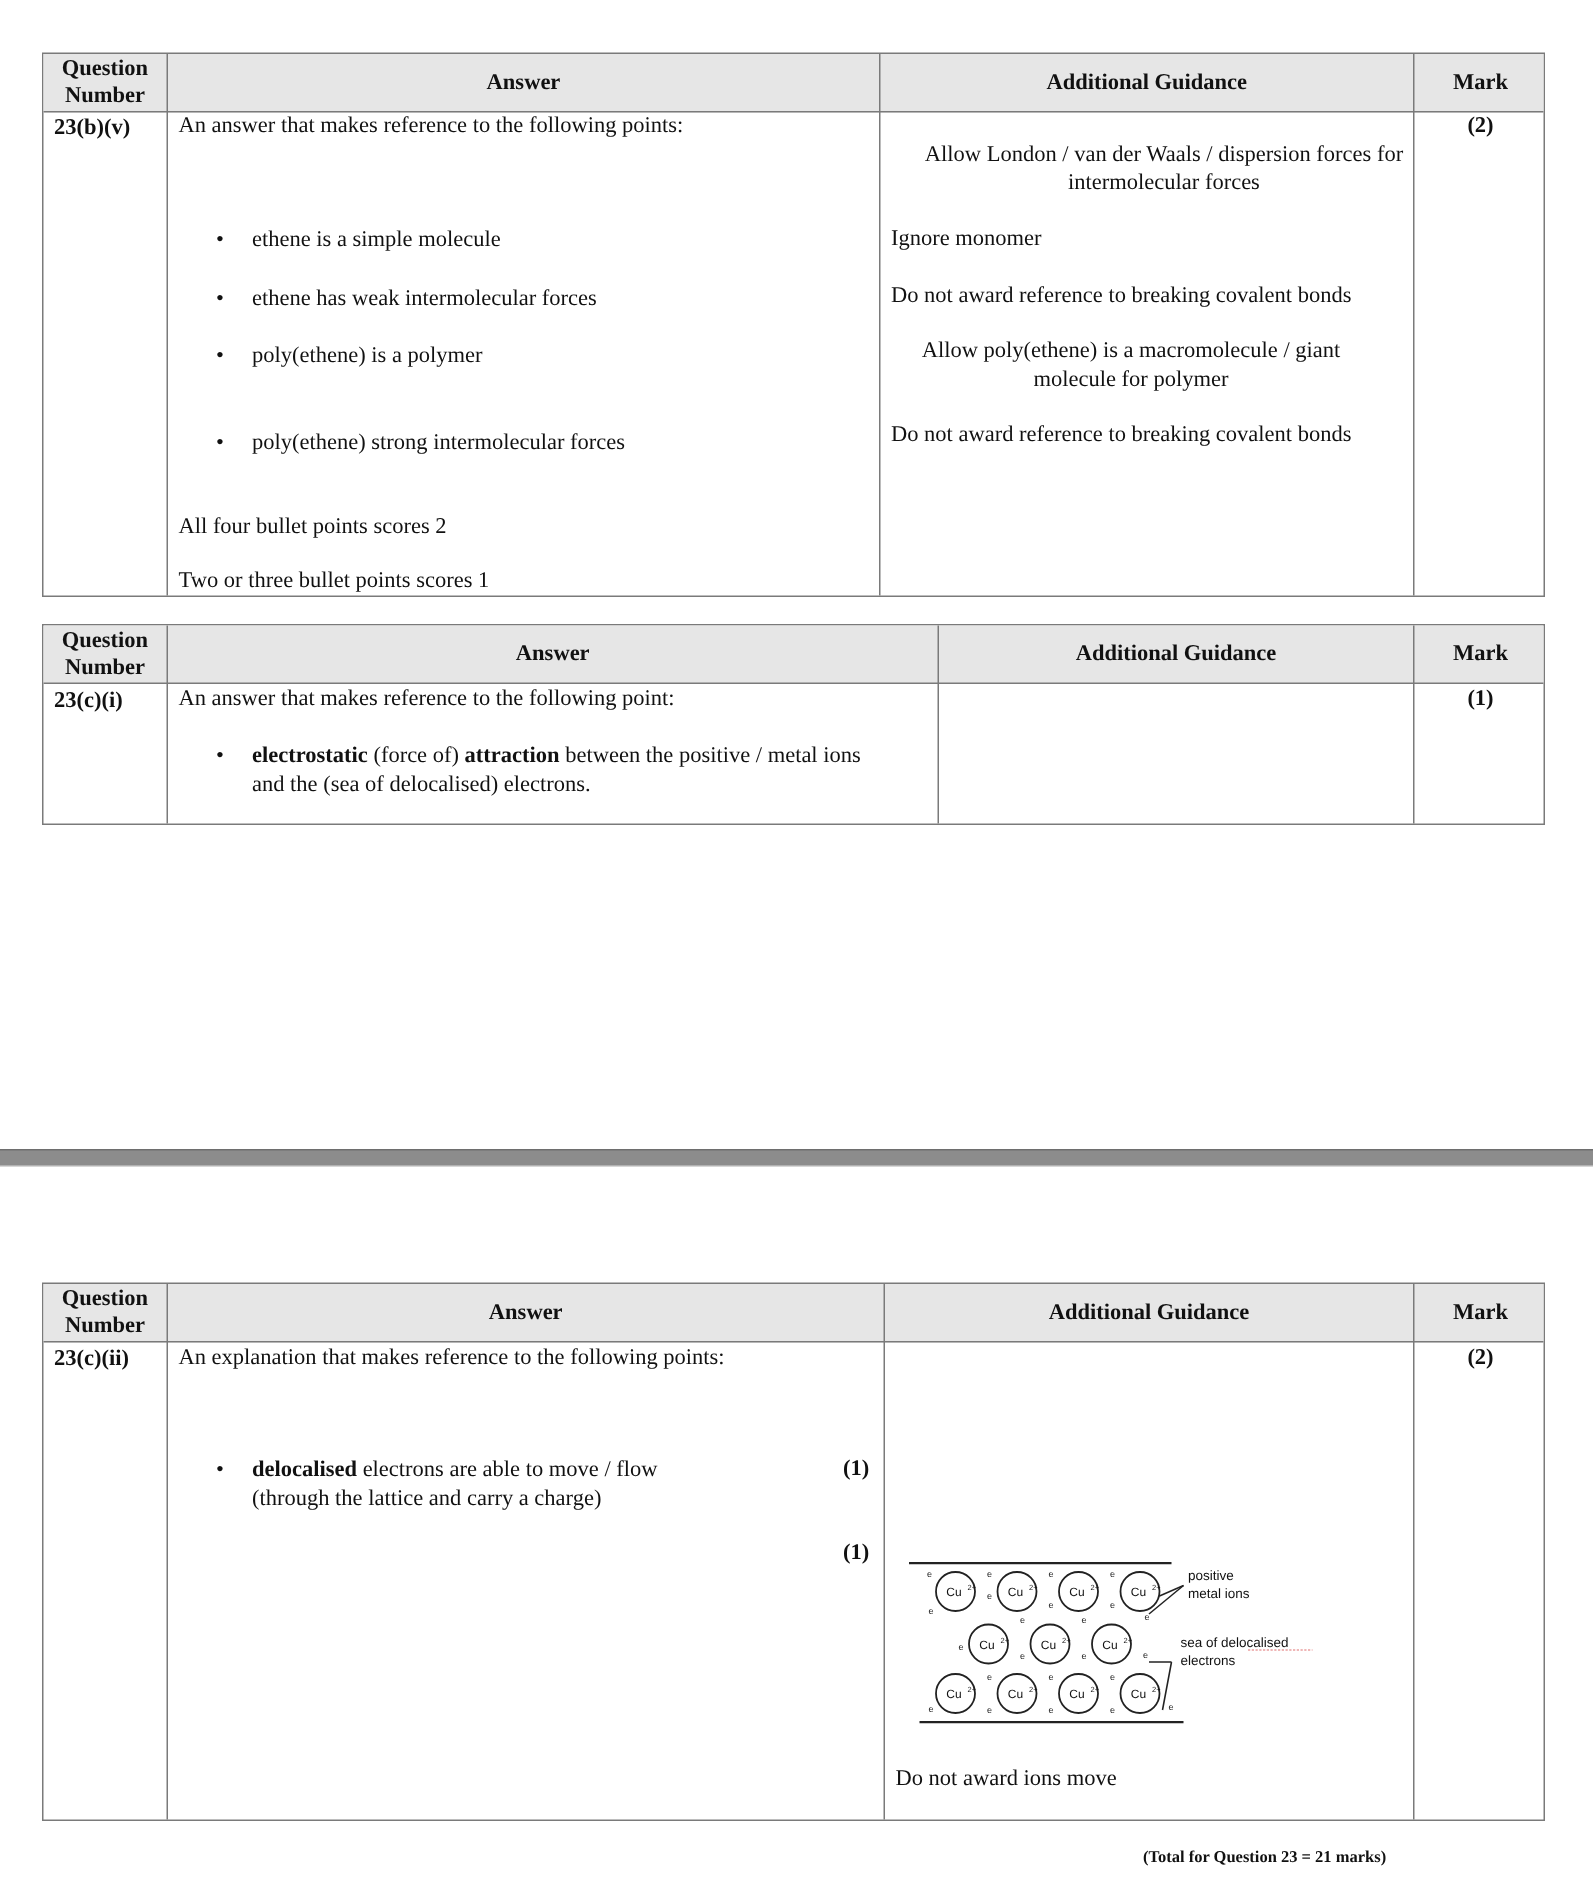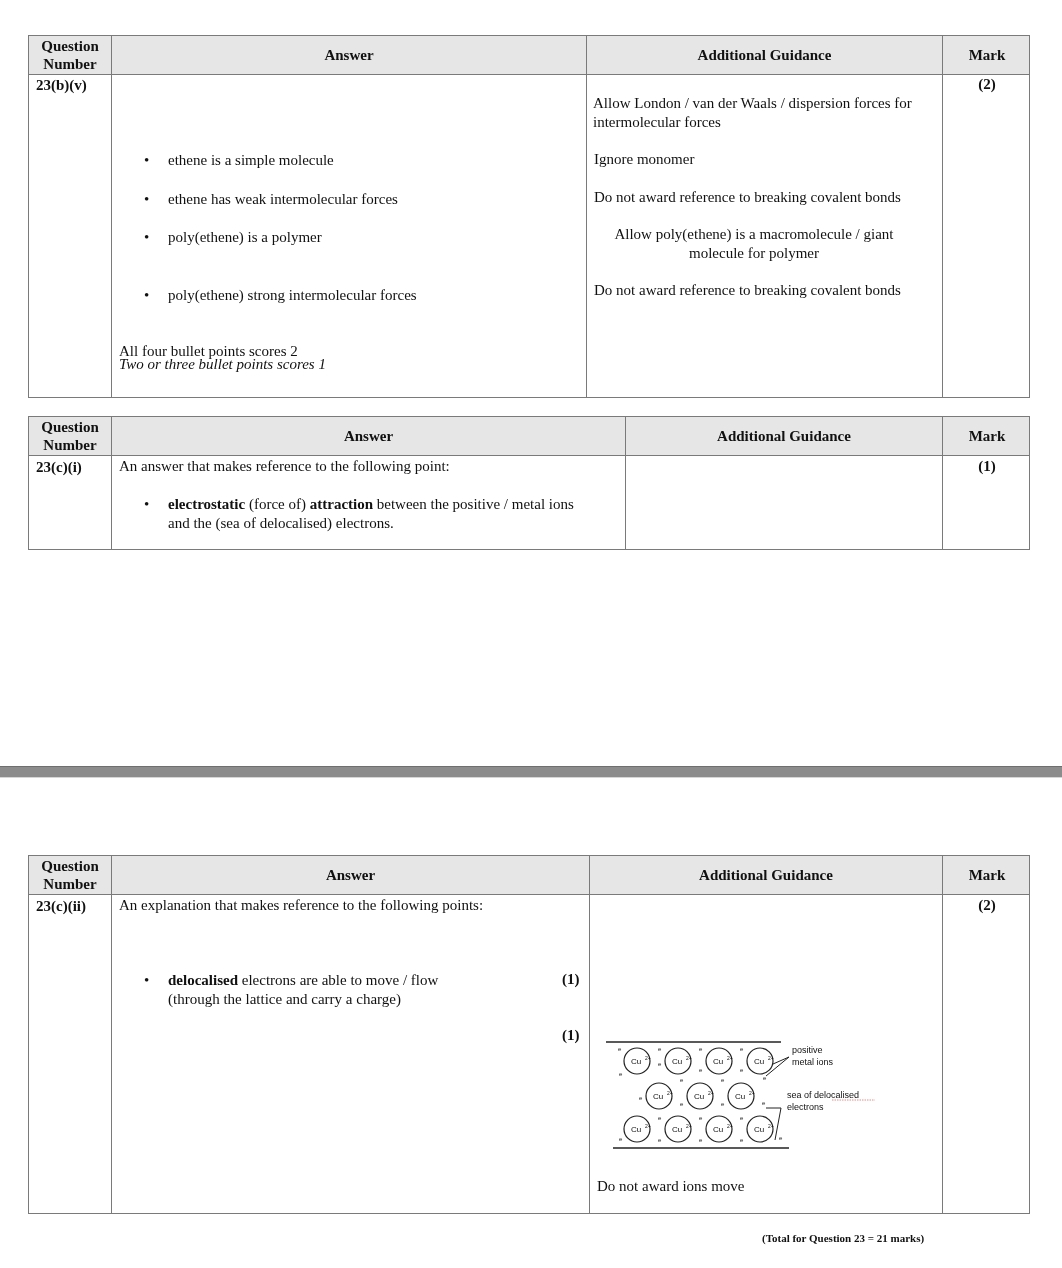--- a/index.html
+++ b/index.html
@@ -29,30 +29,31 @@
   <div class="vline" style="left:913px;"></div>
 
   <div class="hcell" style="left:0; width:82px; height:38px;">
     <div><span>Question</span><br><span>Number</span></div>
   </div>
   <div class="hcell" style="left:83px; width:474px; height:38px;">Answer</div>
   <div class="hcell" style="left:558px; width:355px; height:38px;">Additional Guidance</div>
   <div class="hcell" style="left:914px; width:88px; height:38px;">Mark</div>
 
   <div class="abs b qnum" style="left:7px; top:40px;">23(b)(v)</div>
+  <div class="abs txt" style="left:90px; top:39px;">An answer that makes reference to the following points:</div>
 
   <div class="bullet txt" style="left:139px; top:115px;">ethene is a simple molecule</div>
   <div class="bullet txt" style="left:139px; top:154px;">ethene has weak  intermolecular forces</div>
   <div class="bullet txt" style="left:139px; top:192px;">poly(ethene) is a polymer</div>
   <div class="bullet txt" style="left:139px; top:250px;">poly(ethene) strong intermolecular forces</div>
 
   <div class="abs txt" style="left:90px; top:306px;">All four bullet points scores 2</div>
-  <div class="abs txt" style="left:90px; top:319px;font-style:italic;">Two or three bullet points scores 1</div>
+  <div class="abs txt" style="left:90px; top:342px;">Two or three bullet points scores 1</div>
 
-  <div class="abs txt" style="left:564px; top:58px; width:340px;">Allow London / van der Waals / dispersion forces for intermolecular forces</div>
+  <div class="abs txt" style="left:577px; top:58px; width:340px;text-align:center;">Allow London / van der Waals / dispersion forces for intermolecular forces</div>
   <div class="abs txt" style="left:565px; top:114px;">Ignore monomer</div>
   <div class="abs txt" style="left:565px; top:152px;">Do not award reference to breaking covalent bonds</div>
   <div class="abs txt" style="left:565px; top:189px; width:320px;text-align:center;">Allow poly(ethene) is a macromolecule / giant molecule for polymer</div>
   <div class="abs txt" style="left:565px; top:245px;">Do not award reference to breaking covalent bonds</div>
 
   <div class="abs b ctr" style="left:914px; width:88px; top:40px;">(2)</div>
 </div>
 
 <div class="tbl" style="left:28px; top:416px; width:1002px; height:134px;">
   <div class="hdr" style="height:38px;"></div>

